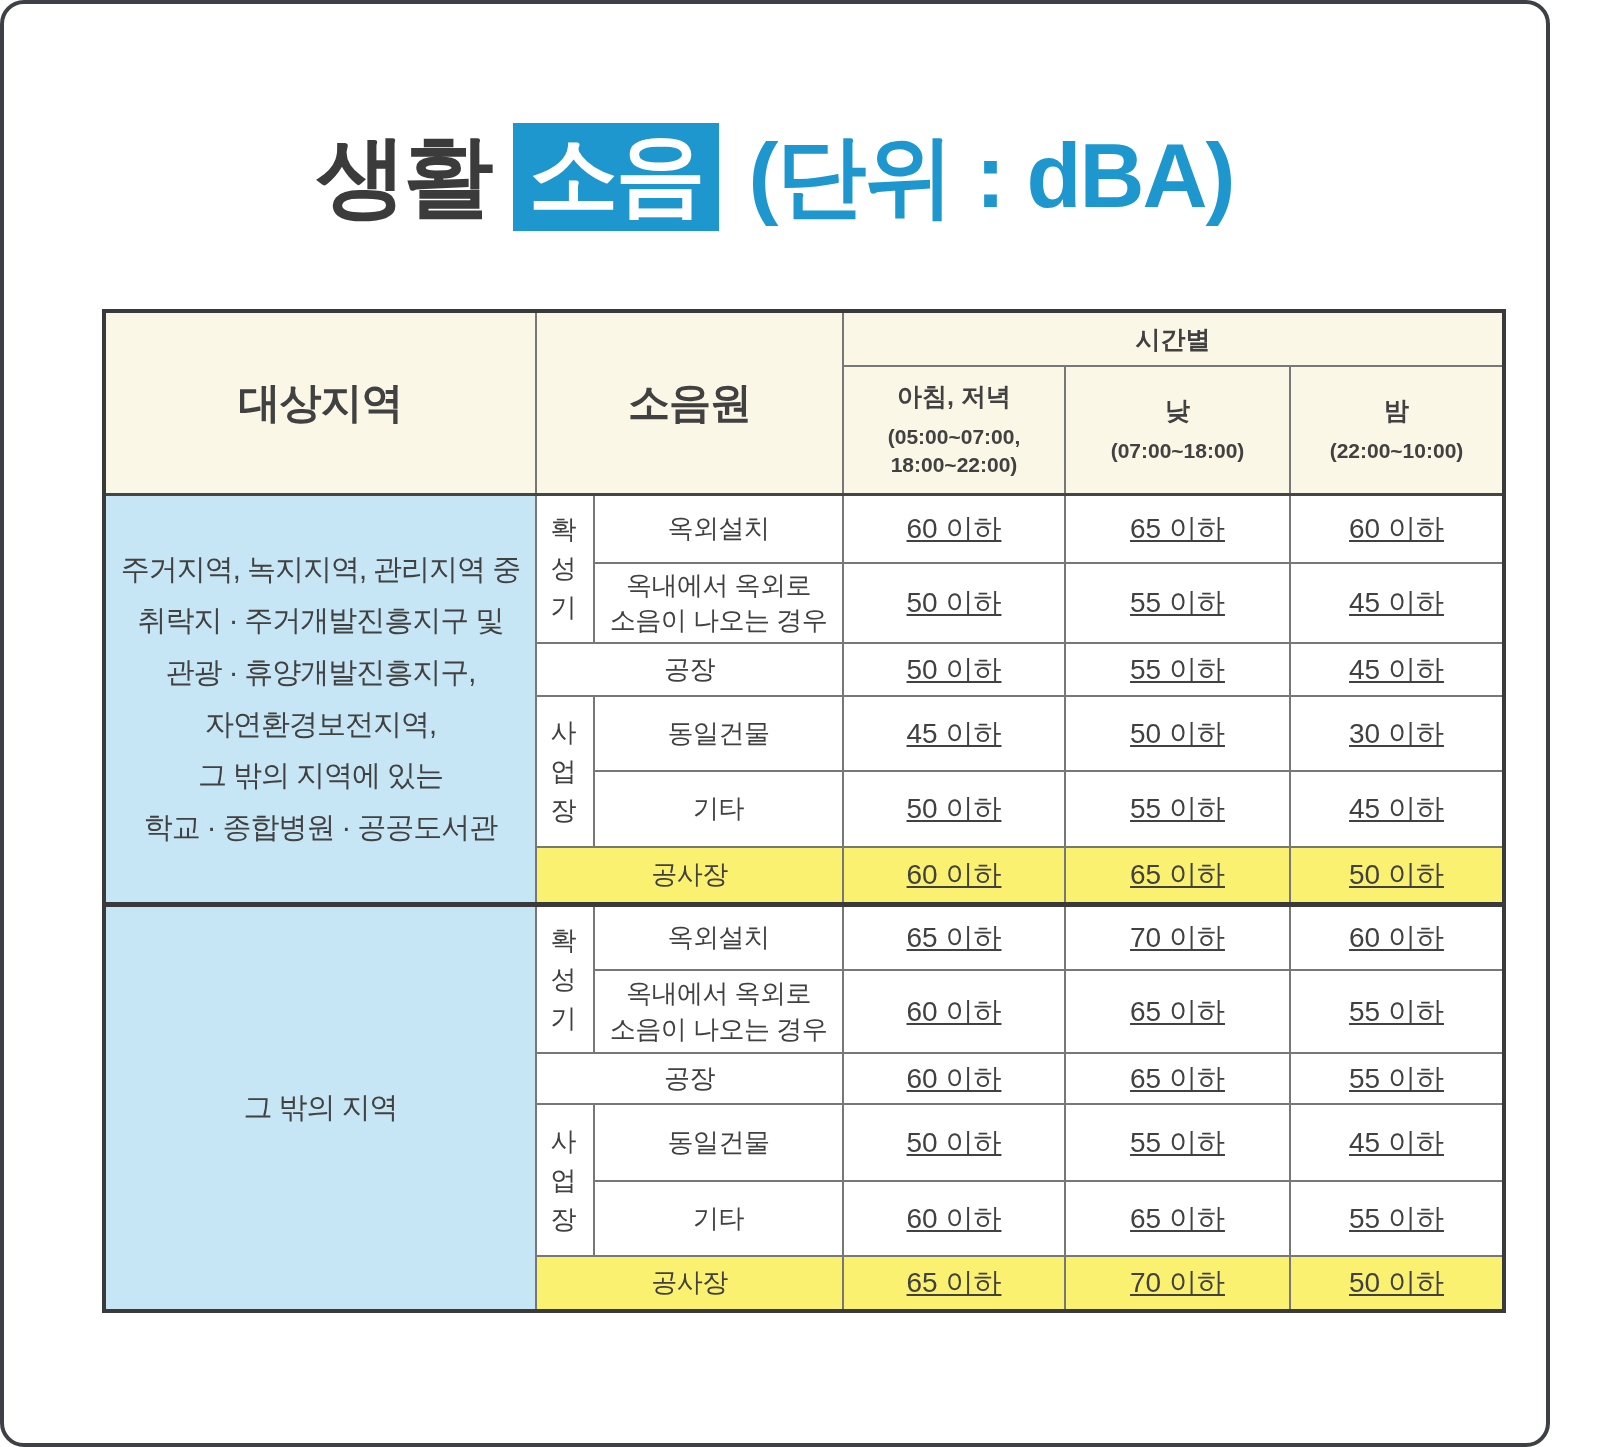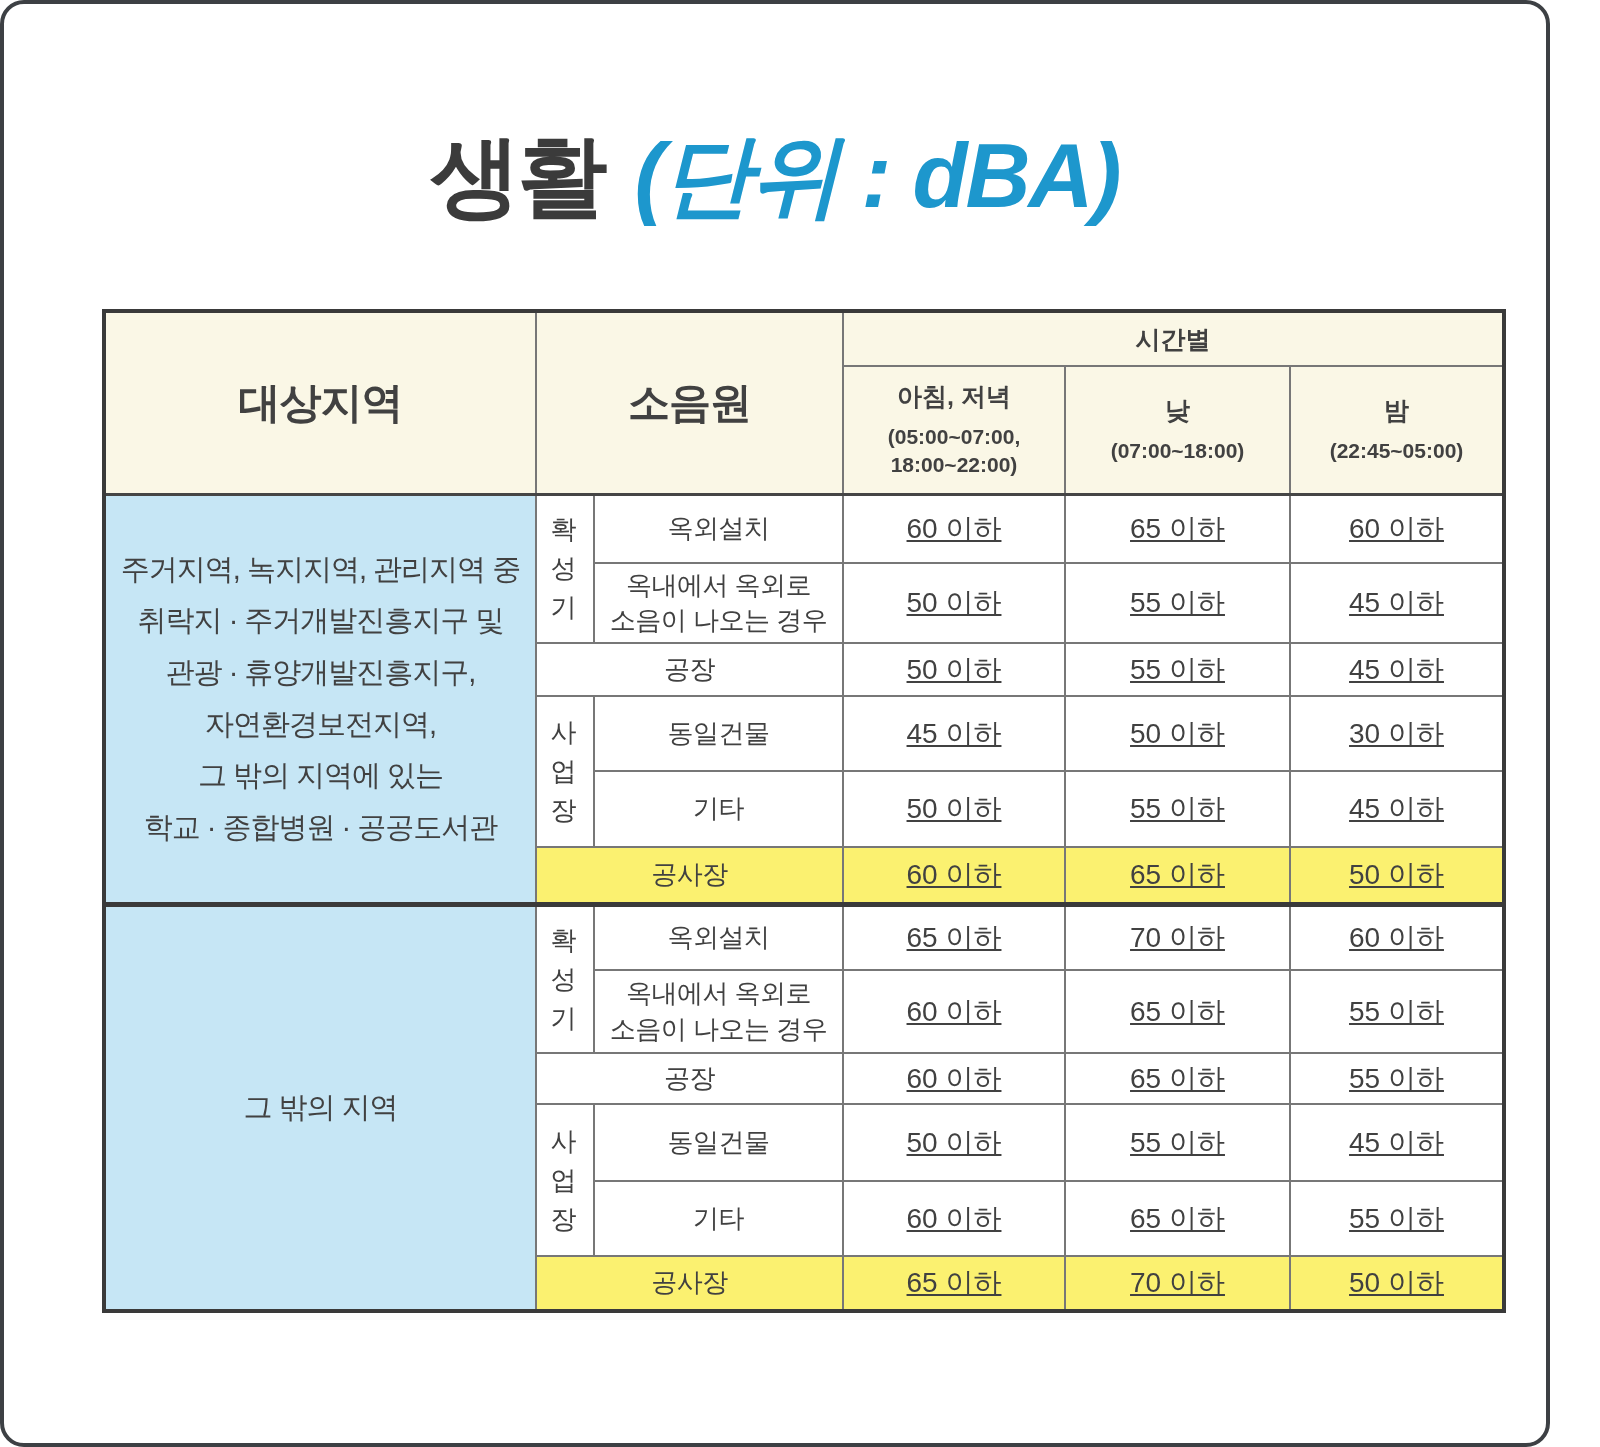--- a/index.html
+++ b/index.html
@@ -37,21 +37,20 @@
     background: #1d97cd;
     color: #ffffff;
     padding: 4px 16px 10px 16px;
     line-height: 1.05;
   }
   .title .unit {
     color: #1d97cd;
     font-weight: 600;
     margin-left: 8px;
     letter-spacing: -2px;
-    font-style: italic;
   }
   
   table.noise {
     position: absolute;
     left: 98px; top: 305px;
     width: 1400px;
     border-collapse: collapse;
     table-layout: fixed;
     border: 4px solid #3a3a3a;
   }
@@ -89,20 +88,21 @@
   tr.hl-row td { background: #fbf170 !important; }
   tr.sec2 td { border-top: 5px solid #3a3a3a; }
 </style>
 </head>
 <body>
 
 <div class="page">
 
   <div class="title">
     <span>생활</span>
+    <span class="hl">소음</span>
     <span class="unit">(단위 : dBA)</span>
   </div>
 
   <table class="noise">
     <colgroup>
       <col style="width:432px">
       <col style="width:58px">
       <col style="width:249px">
       <col style="width:222px">
       <col style="width:225px">
@@ -118,21 +118,21 @@
         <th class="hdr-bottom">
           <div class="tc-label">아침, 저녁</div>
           <div class="tc-range">(05:00~07:00, 18:00~22:00)</div>
         </th>
         <th class="hdr-bottom">
           <div class="tc-label">낮</div>
           <div class="tc-range">(07:00~18:00)</div>
         </th>
         <th class="hdr-bottom">
           <div class="tc-label">밤</div>
-          <div class="tc-range">(22:45~05:00)</div>
+          <div class="tc-range">(22:00~10:00)</div>
         </th>
       </tr>
     </thead>
     <tbody>
 
       <tr style="height:69px">
         <td class="region" rowspan="6">
           <div>주거지역, 녹지지역, 관리지역 중</div>
           <div>취락지 · 주거개발진흥지구 및</div>
           <div>관광 · 휴양개발진흥지구,</div>

